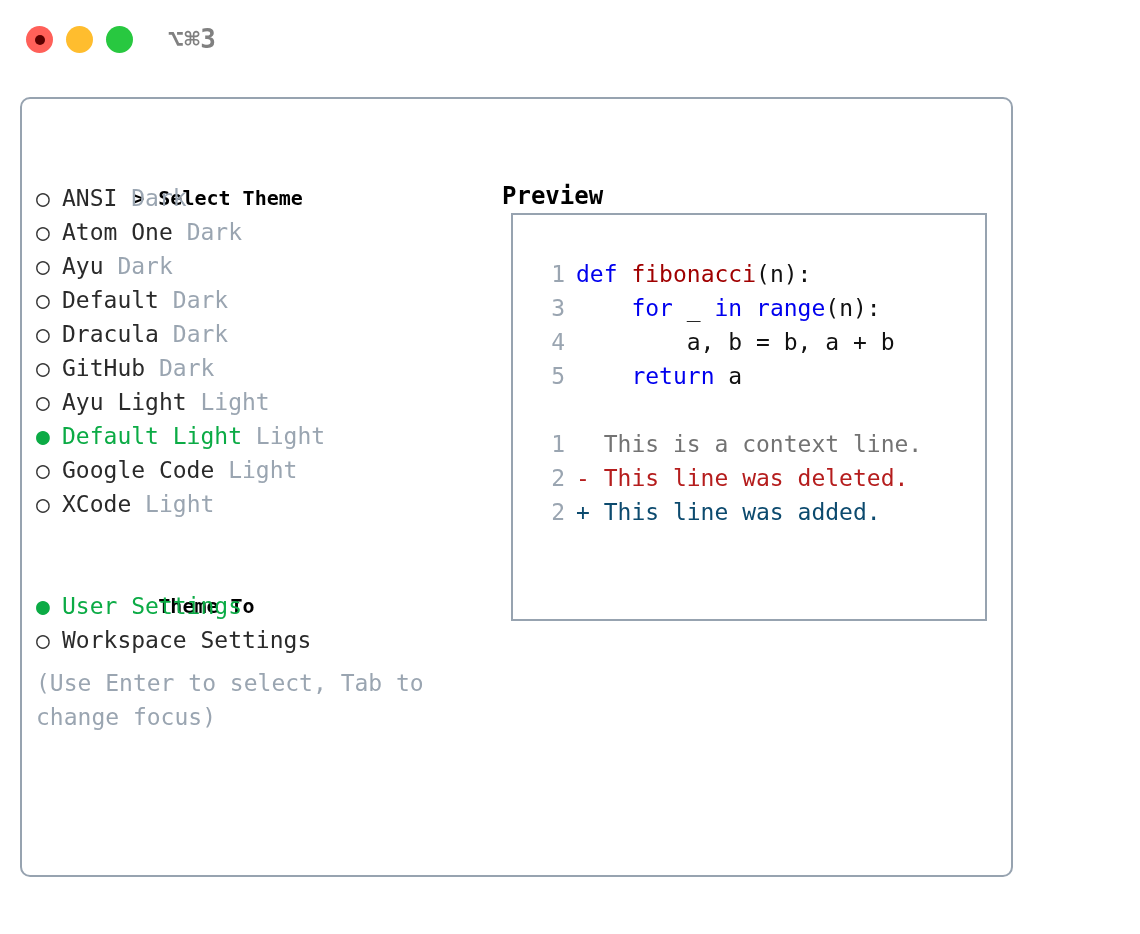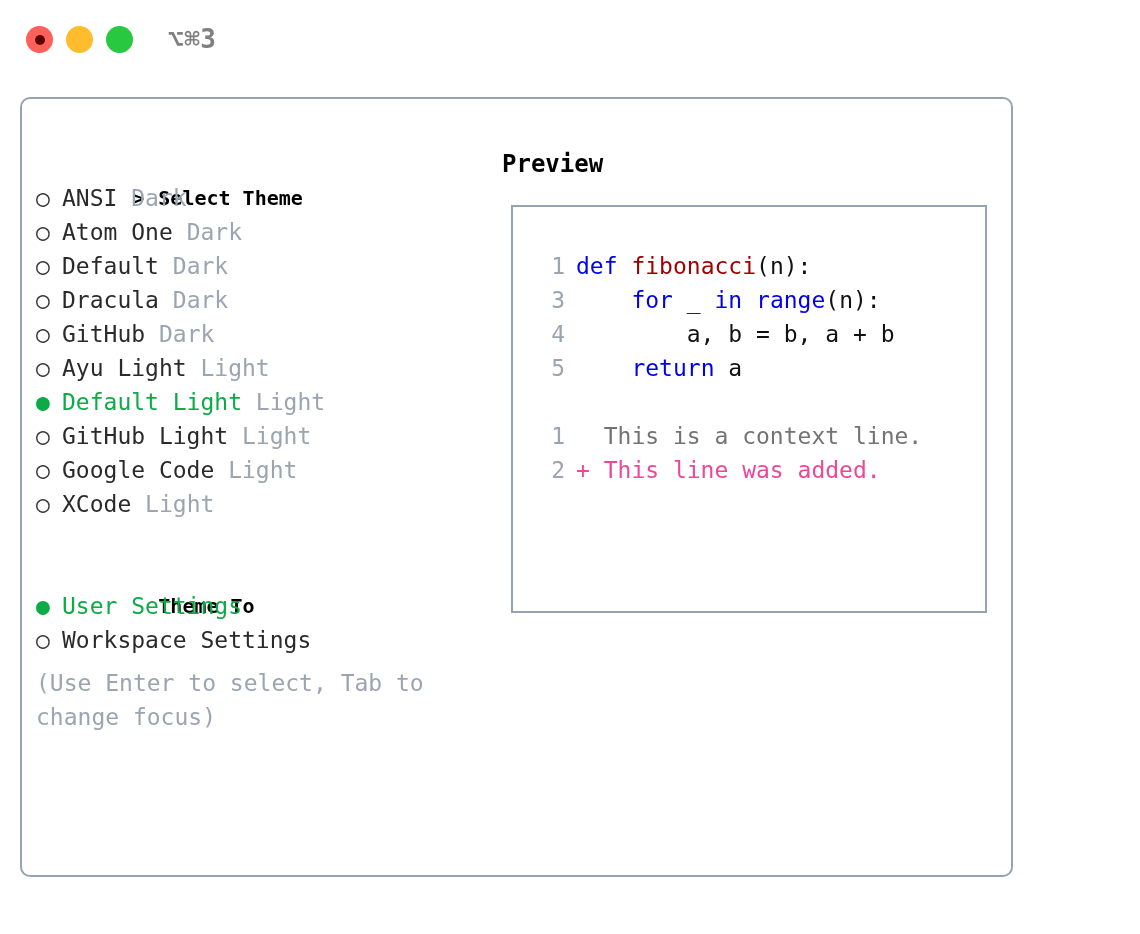--- a/index.html
+++ b/index.html
@@ -129,26 +129,27 @@
     left: 480px;
     top: 48px;
     width: 500px;
   }
   #preview-title {
     font-size: 24px;
     font-weight: 700;
     color: #000000;
     line-height: 34px;
     white-space: pre;
+    margin-top: 32px;
   }
 
   #preview-box {
     position: absolute;
     left: 489px;
-    top: 106px;
+    top: 114px;
     width: 476px;
     height: 408px;
     border: 2px solid #97a3b0;
     box-sizing: border-box;
     background: #ffffff;
   }
 
   #code-area {
     position: absolute;
     left: 26px;
@@ -169,21 +170,21 @@
     color: #9aa5b1;
     margin-right: 11px;
   }
   .kw   { color: #0000ee; }
   .fn   { color: #a00000; }
   .pl   { color: #111111; }
 
   .diff-gap { height: 34px; }
   .ctx  { color: #737373; }
   .del  { color: #b51d1d; }
-  .add  { color: #ec4899; }
+  .add  { color: #0c4a6e; }
 </style>
 </head>
 <body>
 
 <div id="window">
 
   <div id="titlebar">
     <div class="traffic" id="tl-close">
       <span class="rec-dot"></span>
     </div>
@@ -196,26 +197,26 @@
 
     <div id="left-col">
 
       <div class="row heading">
         <span class="marker">&gt; </span><span>Select Theme</span>
       </div>
 
       <div id="theme-list">
           <div class="row"><span class="marker">○ </span><span class="name">ANSI</span><span class="badge"> Dark</span></div>
           <div class="row"><span class="marker">○ </span><span class="name">Atom One</span><span class="badge"> Dark</span></div>
+          <div class="row"><span class="marker">○ </span><span class="name">Ayu</span><span class="badge"> Dark</span></div>
           <div class="row"><span class="marker">○ </span><span class="name">Default</span><span class="badge"> Dark</span></div>
           <div class="row"><span class="marker">○ </span><span class="name">Dracula</span><span class="badge"> Dark</span></div>
           <div class="row"><span class="marker">○ </span><span class="name">GitHub</span><span class="badge"> Dark</span></div>
           <div class="row"><span class="marker">○ </span><span class="name">Ayu Light</span><span class="badge"> Light</span></div>
           <div class="row selected"><span class="marker filled">● </span><span class="name">Default Light</span><span class="badge"> Light</span></div>
-          <div class="row"><span class="marker">○ </span><span class="name">GitHub Light</span><span class="badge"> Light</span></div>
           <div class="row"><span class="marker">○ </span><span class="name">Google Code</span><span class="badge"> Light</span></div>
           <div class="row"><span class="marker">○ </span><span class="name">XCode</span><span class="badge"> Light</span></div>
         </div>
 
       <div class="spacer-row"></div>
 
       <div class="row heading">
         <span class="marker">  </span><span>Theme To</span>
       </div>
 
@@ -235,19 +236,20 @@
       <div id="code-area">
         <div id="code-lines">
             <div class="cline"><span class="lnum">1</span><span class="kw">def</span><span class="pl"> </span><span class="fn">fibonacci</span><span class="pl">(n):</span></div>
             <div class="cline"><span class="lnum">3</span><span class="pl">    </span><span class="kw">for</span><span class="pl"> _ </span><span class="kw">in</span><span class="pl"> </span><span class="kw">range</span><span class="pl">(n):</span></div>
             <div class="cline"><span class="lnum">4</span><span class="pl">        a, b = b, a + b</span></div>
             <div class="cline"><span class="lnum">5</span><span class="pl">    </span><span class="kw">return</span><span class="pl"> a</span></div>
           </div>
         <div class="diff-gap"></div>
         <div id="diff-lines">
             <div class="cline"><span class="lnum">1</span><span class="ctx">  This is a context line.</span></div>
+            <div class="cline"><span class="lnum">2</span><span class="del">- This line was deleted.</span></div>
             <div class="cline"><span class="lnum">2</span><span class="add">+ This line was added.</span></div>
           </div>
       </div>
     </div>
 
   </div>
 </div>
 
 </body></html>

